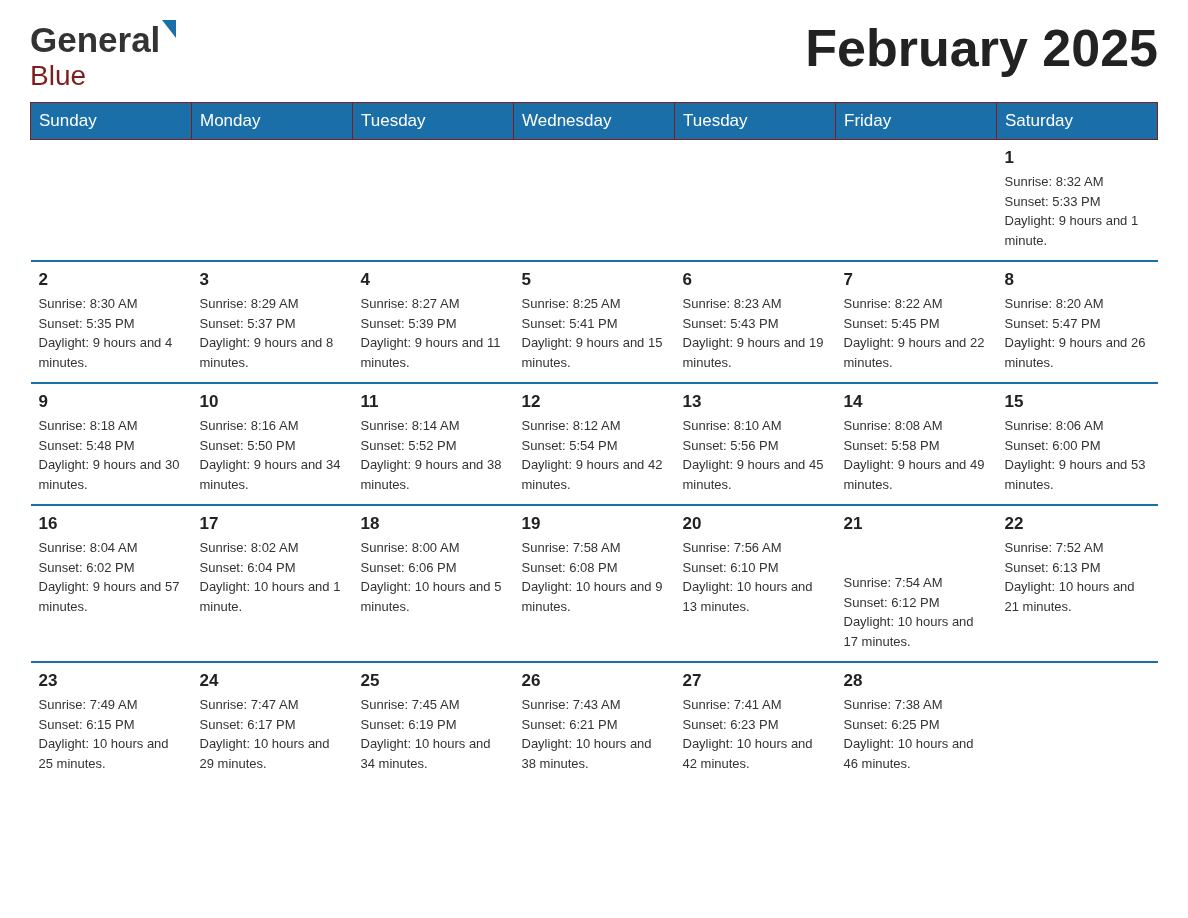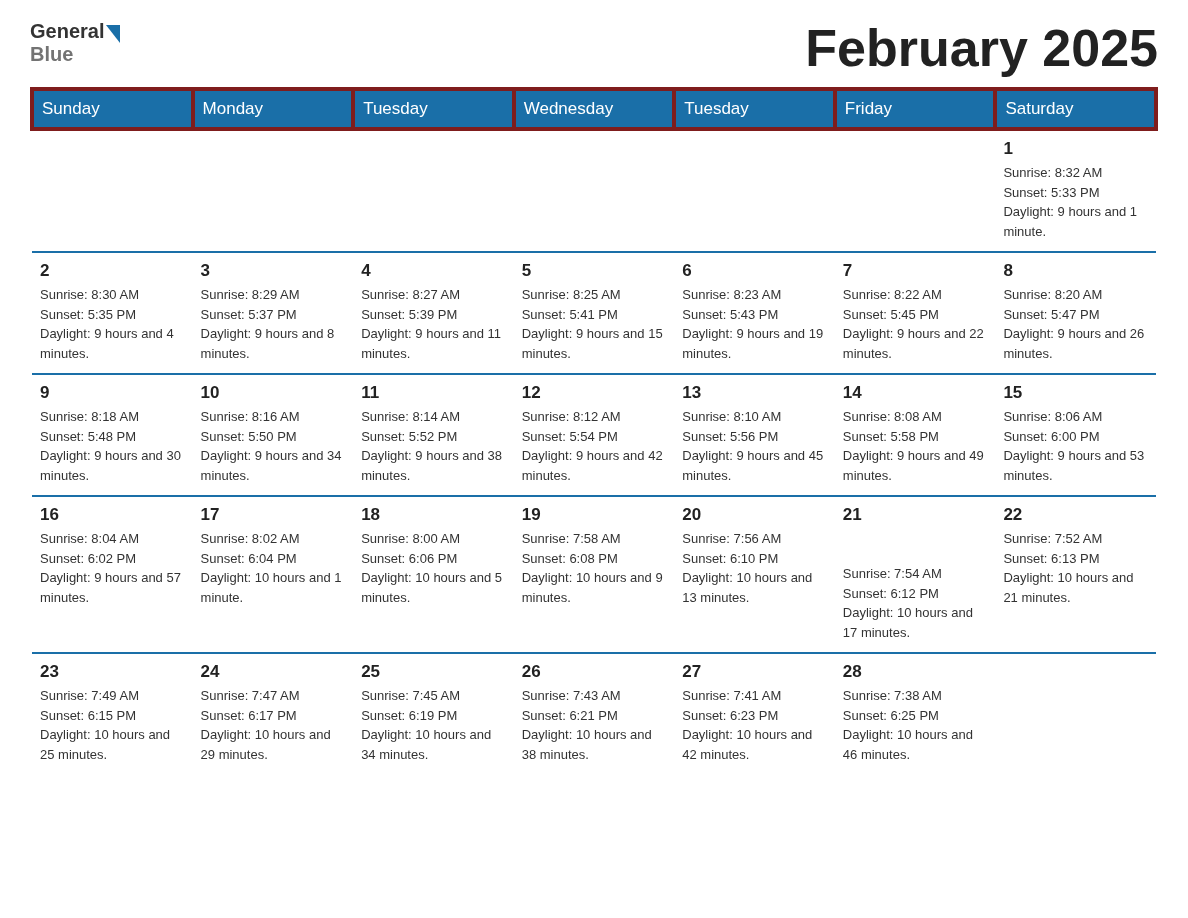--- a/index.html
+++ b/index.html
@@ -15,38 +15,38 @@
       justify-content: space-between;
       align-items: flex-start;
       margin-bottom: 10px;
     }
     .logo {
       display: flex;
       flex-direction: column;
       align-items: flex-start;
     }
     .logo-text {
-      font-size: 20px;
+      font-size: 35px;
       font-weight: bold;
       color: #333;
       display: flex;
-      align-items: flex-end;
+      align-items: flex-start;
     }
     .logo-general { color: #333; }
     .logo-arrow {
       display: inline-block;
       width: 0;
       height: 0;
       border-left: 14px solid transparent;
       border-right: 0px solid transparent;
       border-top: 18px solid #1a6fa8;
       margin: 0 2px;
       vertical-align: middle;
     }
-    .logo-blue { color: #737373; font-size: 20px; font-weight: bold; }
+    .logo-blue { color: #7f1d1d; font-size: 28px; font-weight: normal; }
     .title-section {
     }
     .month-title {
       font-size: 52px;
       font-weight: bold;
       color: #222;
       line-height: 1.1;
     }
     .location-title {
       font-size: 22px;
@@ -60,21 +60,21 @@
     }
     .calendar thead tr {
       background-color: #1a6fa8;
     }
     .calendar thead th {
       color: #fff;
       font-size: 17px;
       font-weight: normal;
       padding: 8px 8px;
       text-align: left;
-      border: 4px solid #7f1d1d;
+      border: 1px solid #7f1d1d;
     }
     .calendar tbody tr {
       border-bottom: 2px solid #1a6fa8;
     }
     .calendar tbody td {
       vertical-align: top;
       padding: 8px 8px 10px 8px;
       border: none;
       width: 14.28%;
       min-height: 110px;

